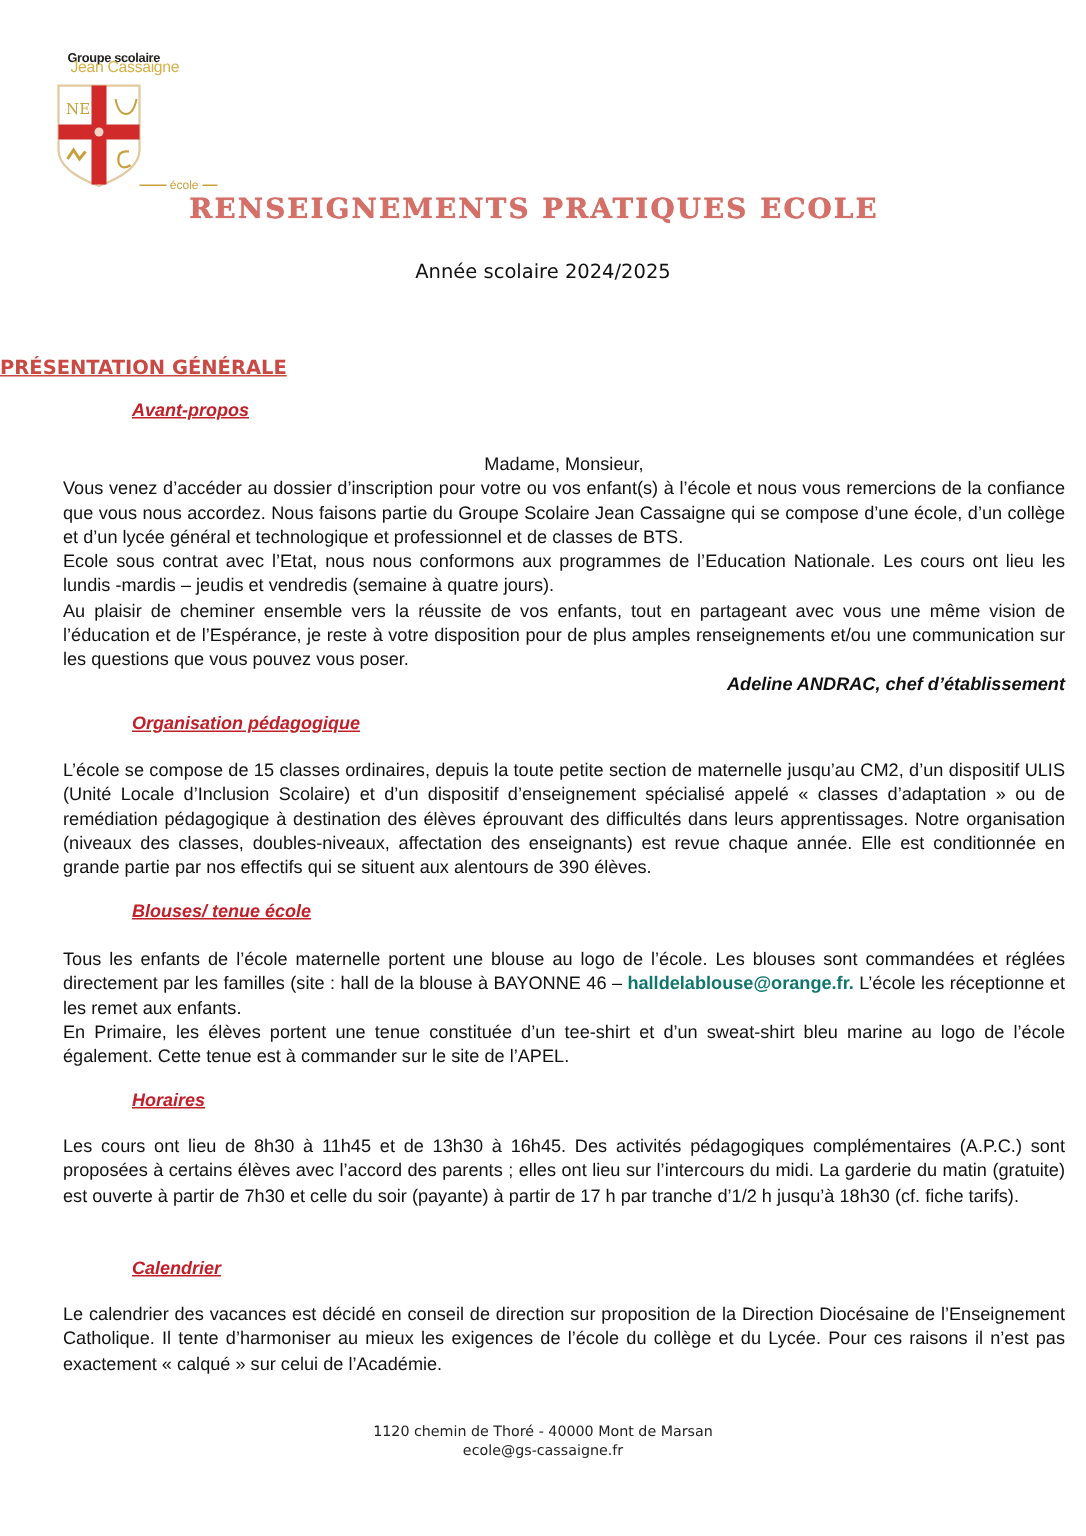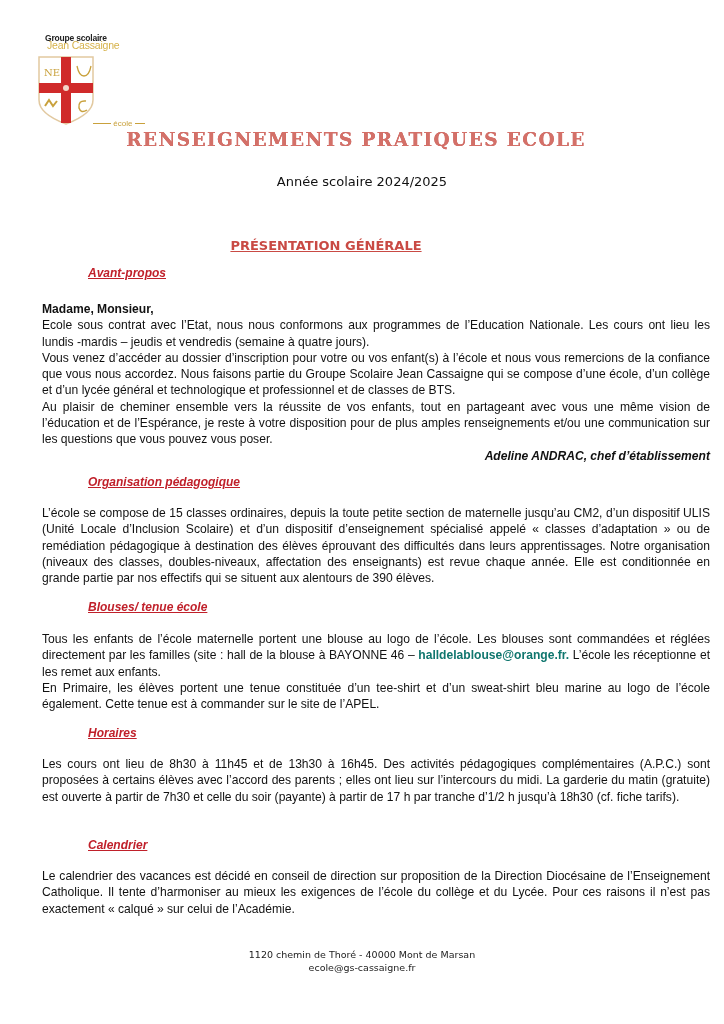--- a/index.html
+++ b/index.html
@@ -19,31 +19,31 @@
   .logo-ecole-line .lnr { display: inline-block; width: 10px; height: 1px; background: #c9a13c; vertical-align: middle; }
 
   
   .doc-title { position: absolute; left: 0; width: 712px; top: 129px; text-align: center;
                font-family: "DejaVu Serif", serif; font-weight: bold; font-size: 18.5px;
                letter-spacing: 1.4px; color: #d47068; }
   .doc-title span { color: #d47068; text-shadow: 0 0 0.6px #b94b48; }
   .school-year { position: absolute; left: 0; width: 724px; top: 174px; text-align: center;
                  font-size: 13px; color: #111; font-family: "DejaVu Sans", sans-serif; }
 
-  .section-heading { position: absolute; left: 0; width: 652px; top: 238px; text-align: center;
+  .section-heading { position: absolute; left: 0; width: 652px; top: 238px; 
                      font-family: "DejaVu Sans", sans-serif; font-weight: bold; font-size: 13px;
                      color: #c94a44; text-decoration: underline; }
 
   .sub { position: absolute; left: 88px; font-size: 12px; font-weight: bold; font-style: italic;
          color: #c0202a; text-decoration: underline; }
 
   .body-text { position: absolute; left: 42px; width: 668px; font-size: 12.1px; line-height: 16.3px;
                color: #111; text-align: justify; }
   .body-text p { margin: 0; }
-  .line-left { text-align: left; font-weight: bold; }
+  .line-left { text-align: center; }
   .signature { text-align: right; font-weight: bold; font-style: italic; }
   .email-link { color: #0f766e; font-weight: bold; }
 
   .footer { position: absolute; left: 0; width: 724px; top: 948px; text-align: center;
             font-family: "DejaVu Sans", sans-serif; font-size: 9.5px; line-height: 13px; color: #222; }
 </style>
 </head>
 <body>
 
 <div class="page">
@@ -71,22 +71,22 @@
   <div class="doc-title">
     <span>RENSEIGNEMENTS PRATIQUES ECOLE</span>
   </div>
   <div class="school-year">Année scolaire 2024/2025</div>
 
   <div class="section-heading">PRÉSENTATION GÉNÉRALE</div>
 
   <div class="sub" style="top:266px;">Avant-propos</div>
   <div class="body-text" style="top:301px;">
     <p class="line-left">Madame, Monsieur,</p>
+    <p>Vous venez d’accéder au dossier d’inscription pour votre ou vos enfant(s) à l’école et nous vous remercions de la confiance que vous nous accordez. Nous faisons partie du Groupe Scolaire Jean Cassaigne qui se compose d’une école, d’un collège et d’un lycée général  et technologique et professionnel et de classes de BTS.</p>
     <p>Ecole sous contrat avec l’Etat, nous nous conformons aux programmes de l’Education Nationale. Les cours ont lieu les lundis -mardis – jeudis et vendredis (semaine à quatre jours).</p>
-    <p>Vous venez d’accéder au dossier d’inscription pour votre ou vos enfant(s) à l’école et nous vous remercions de la confiance que vous nous accordez. Nous faisons partie du Groupe Scolaire Jean Cassaigne qui se compose d’une école, d’un collège et d’un lycée général  et technologique et professionnel et de classes de BTS.</p>
     <p>Au plaisir de cheminer ensemble vers la réussite de vos enfants, tout en partageant avec vous une même vision de l’éducation et de l’Espérance, je reste à votre disposition pour de plus amples renseignements et/ou une communication sur les questions que vous pouvez vous poser.</p>
     <p class="signature">Adeline ANDRAC, chef d’établissement</p>
   </div>
 
   <div class="sub" style="top:475px;">Organisation pédagogique</div>
   <div class="body-text" style="top:505px;">
     <p>L’école se compose de 15 classes ordinaires, depuis la toute petite section de maternelle jusqu’au CM2, d’un dispositif ULIS (Unité Locale d’Inclusion Scolaire) et d’un dispositif d’enseignement spécialisé appelé « classes d’adaptation » ou de remédiation pédagogique à destination des élèves éprouvant des difficultés dans leurs apprentissages. Notre organisation (niveaux des classes, doubles-niveaux, affectation des enseignants) est revue chaque année. Elle est conditionnée en grande partie par nos effectifs qui se situent aux alentours de 390 élèves.</p>
   </div>
 
   <div class="sub" style="top:600px;">Blouses/ tenue école</div>

